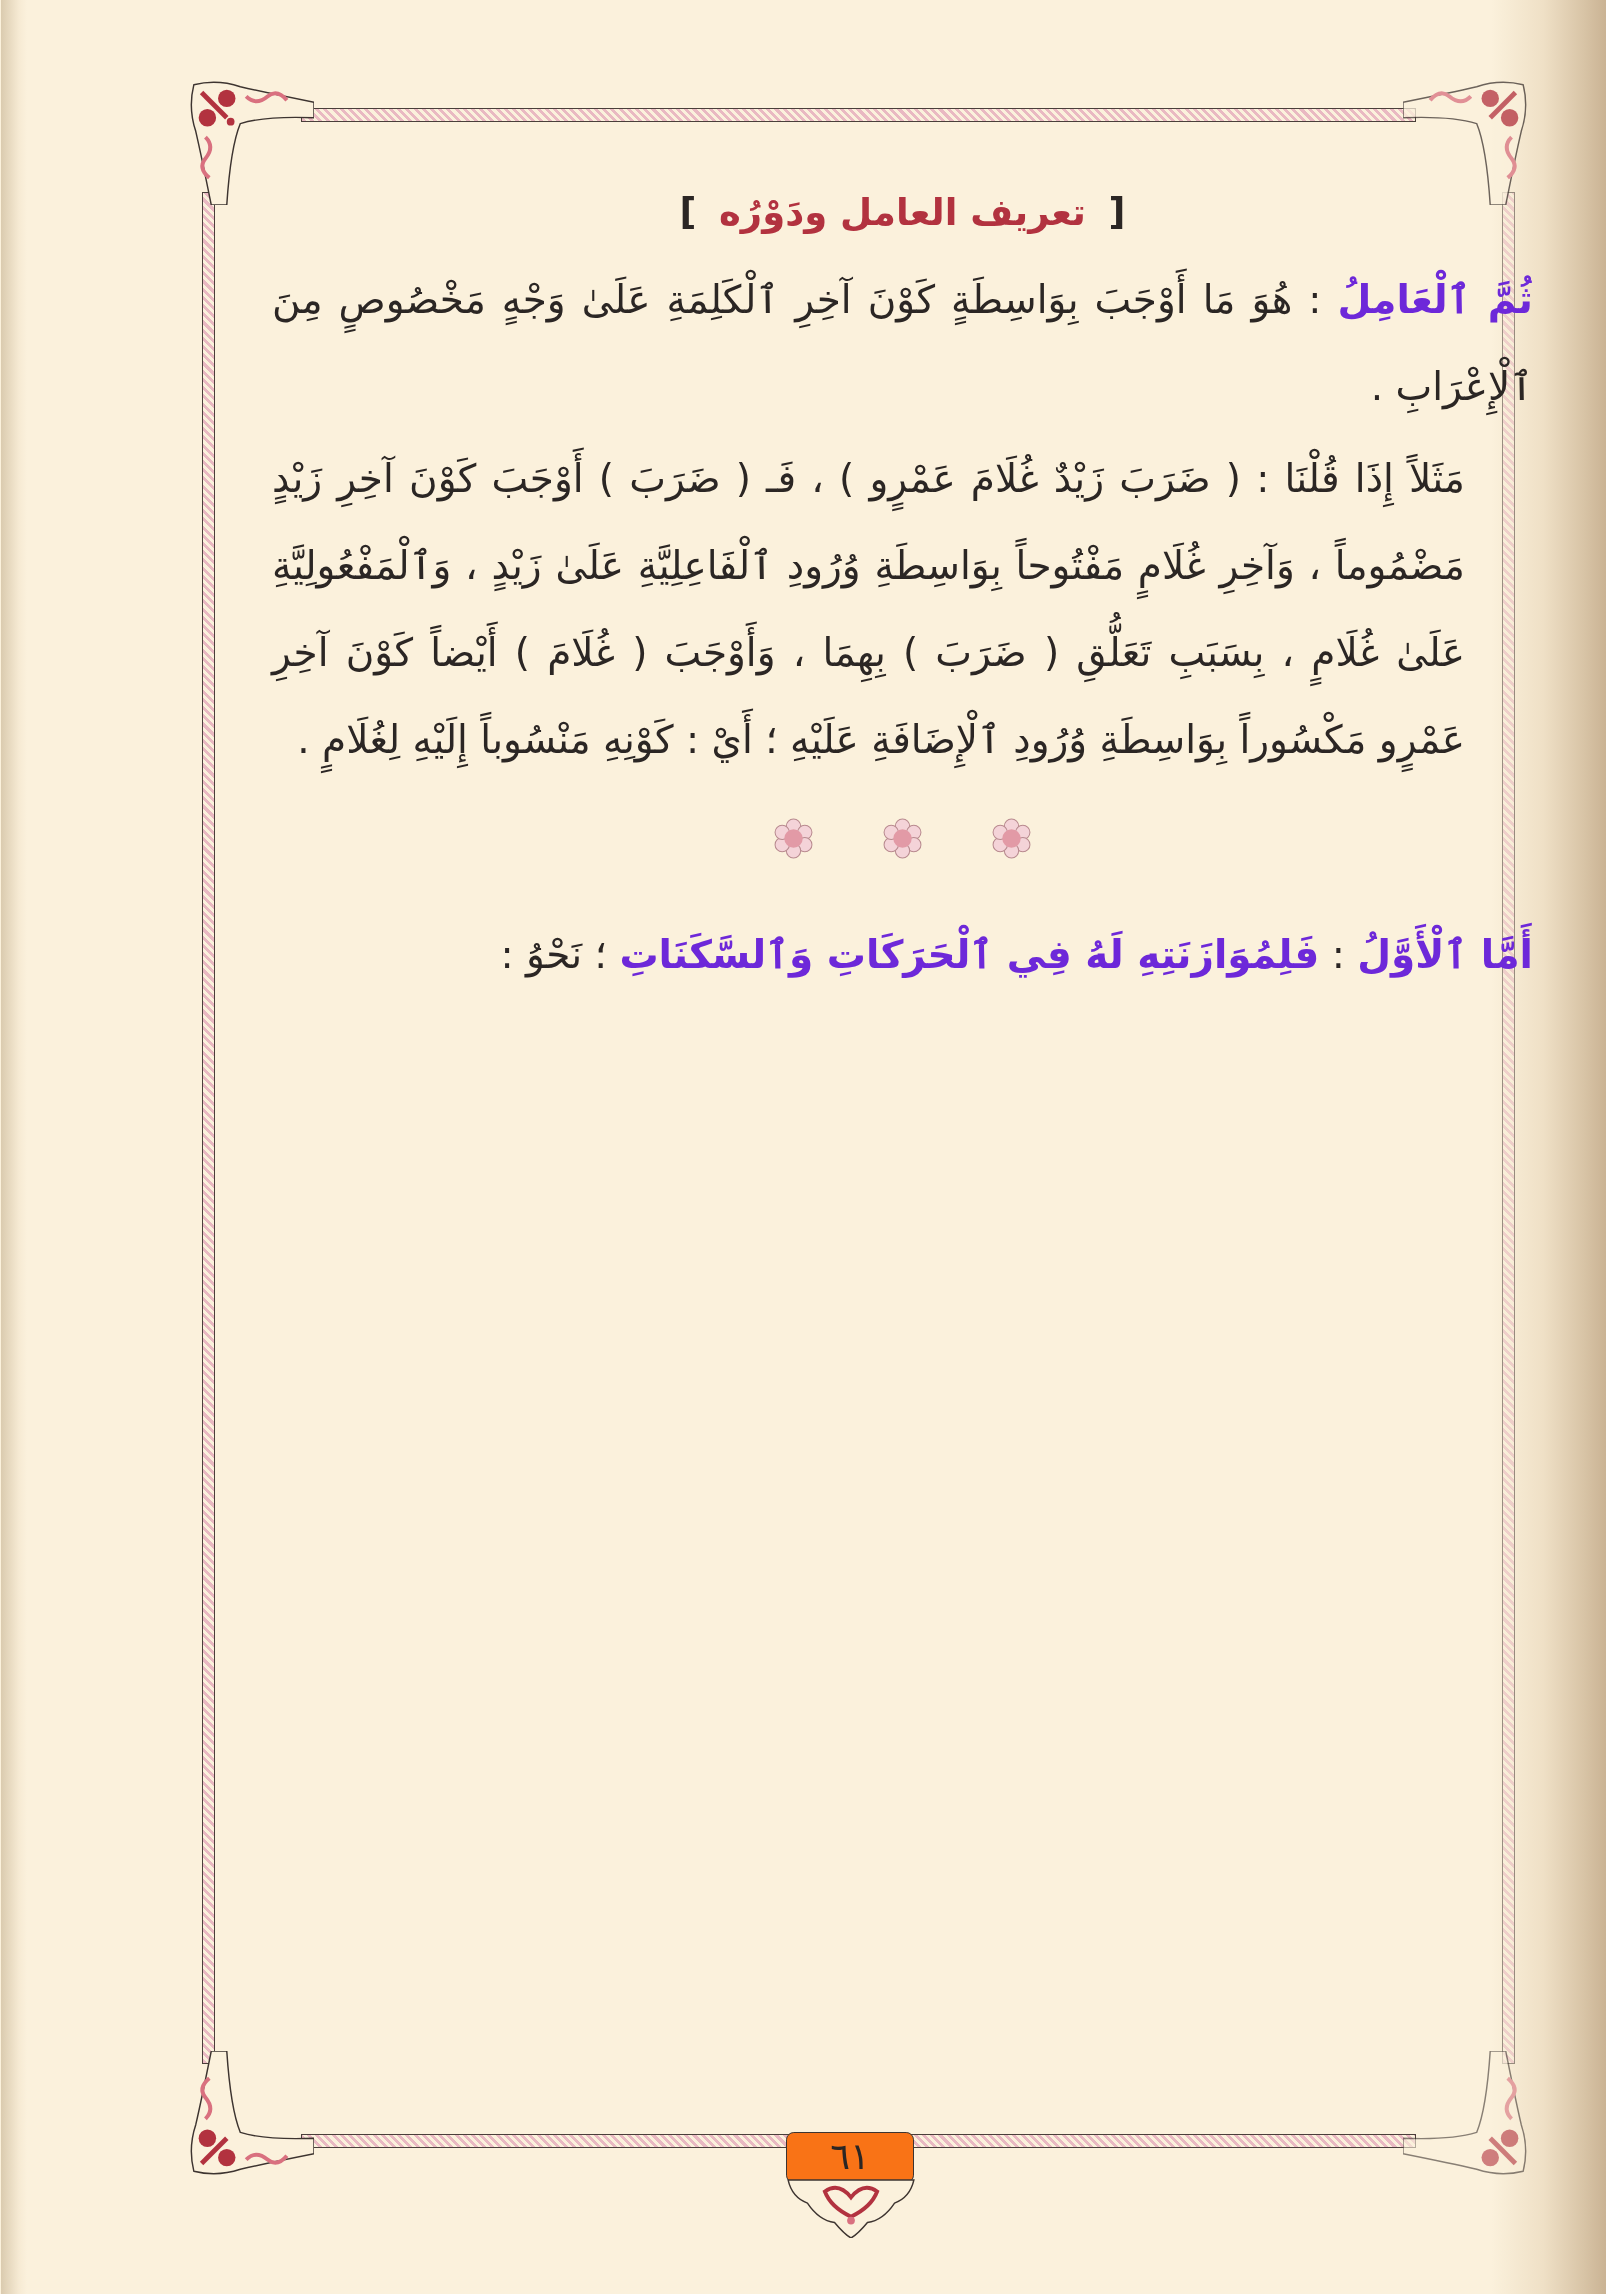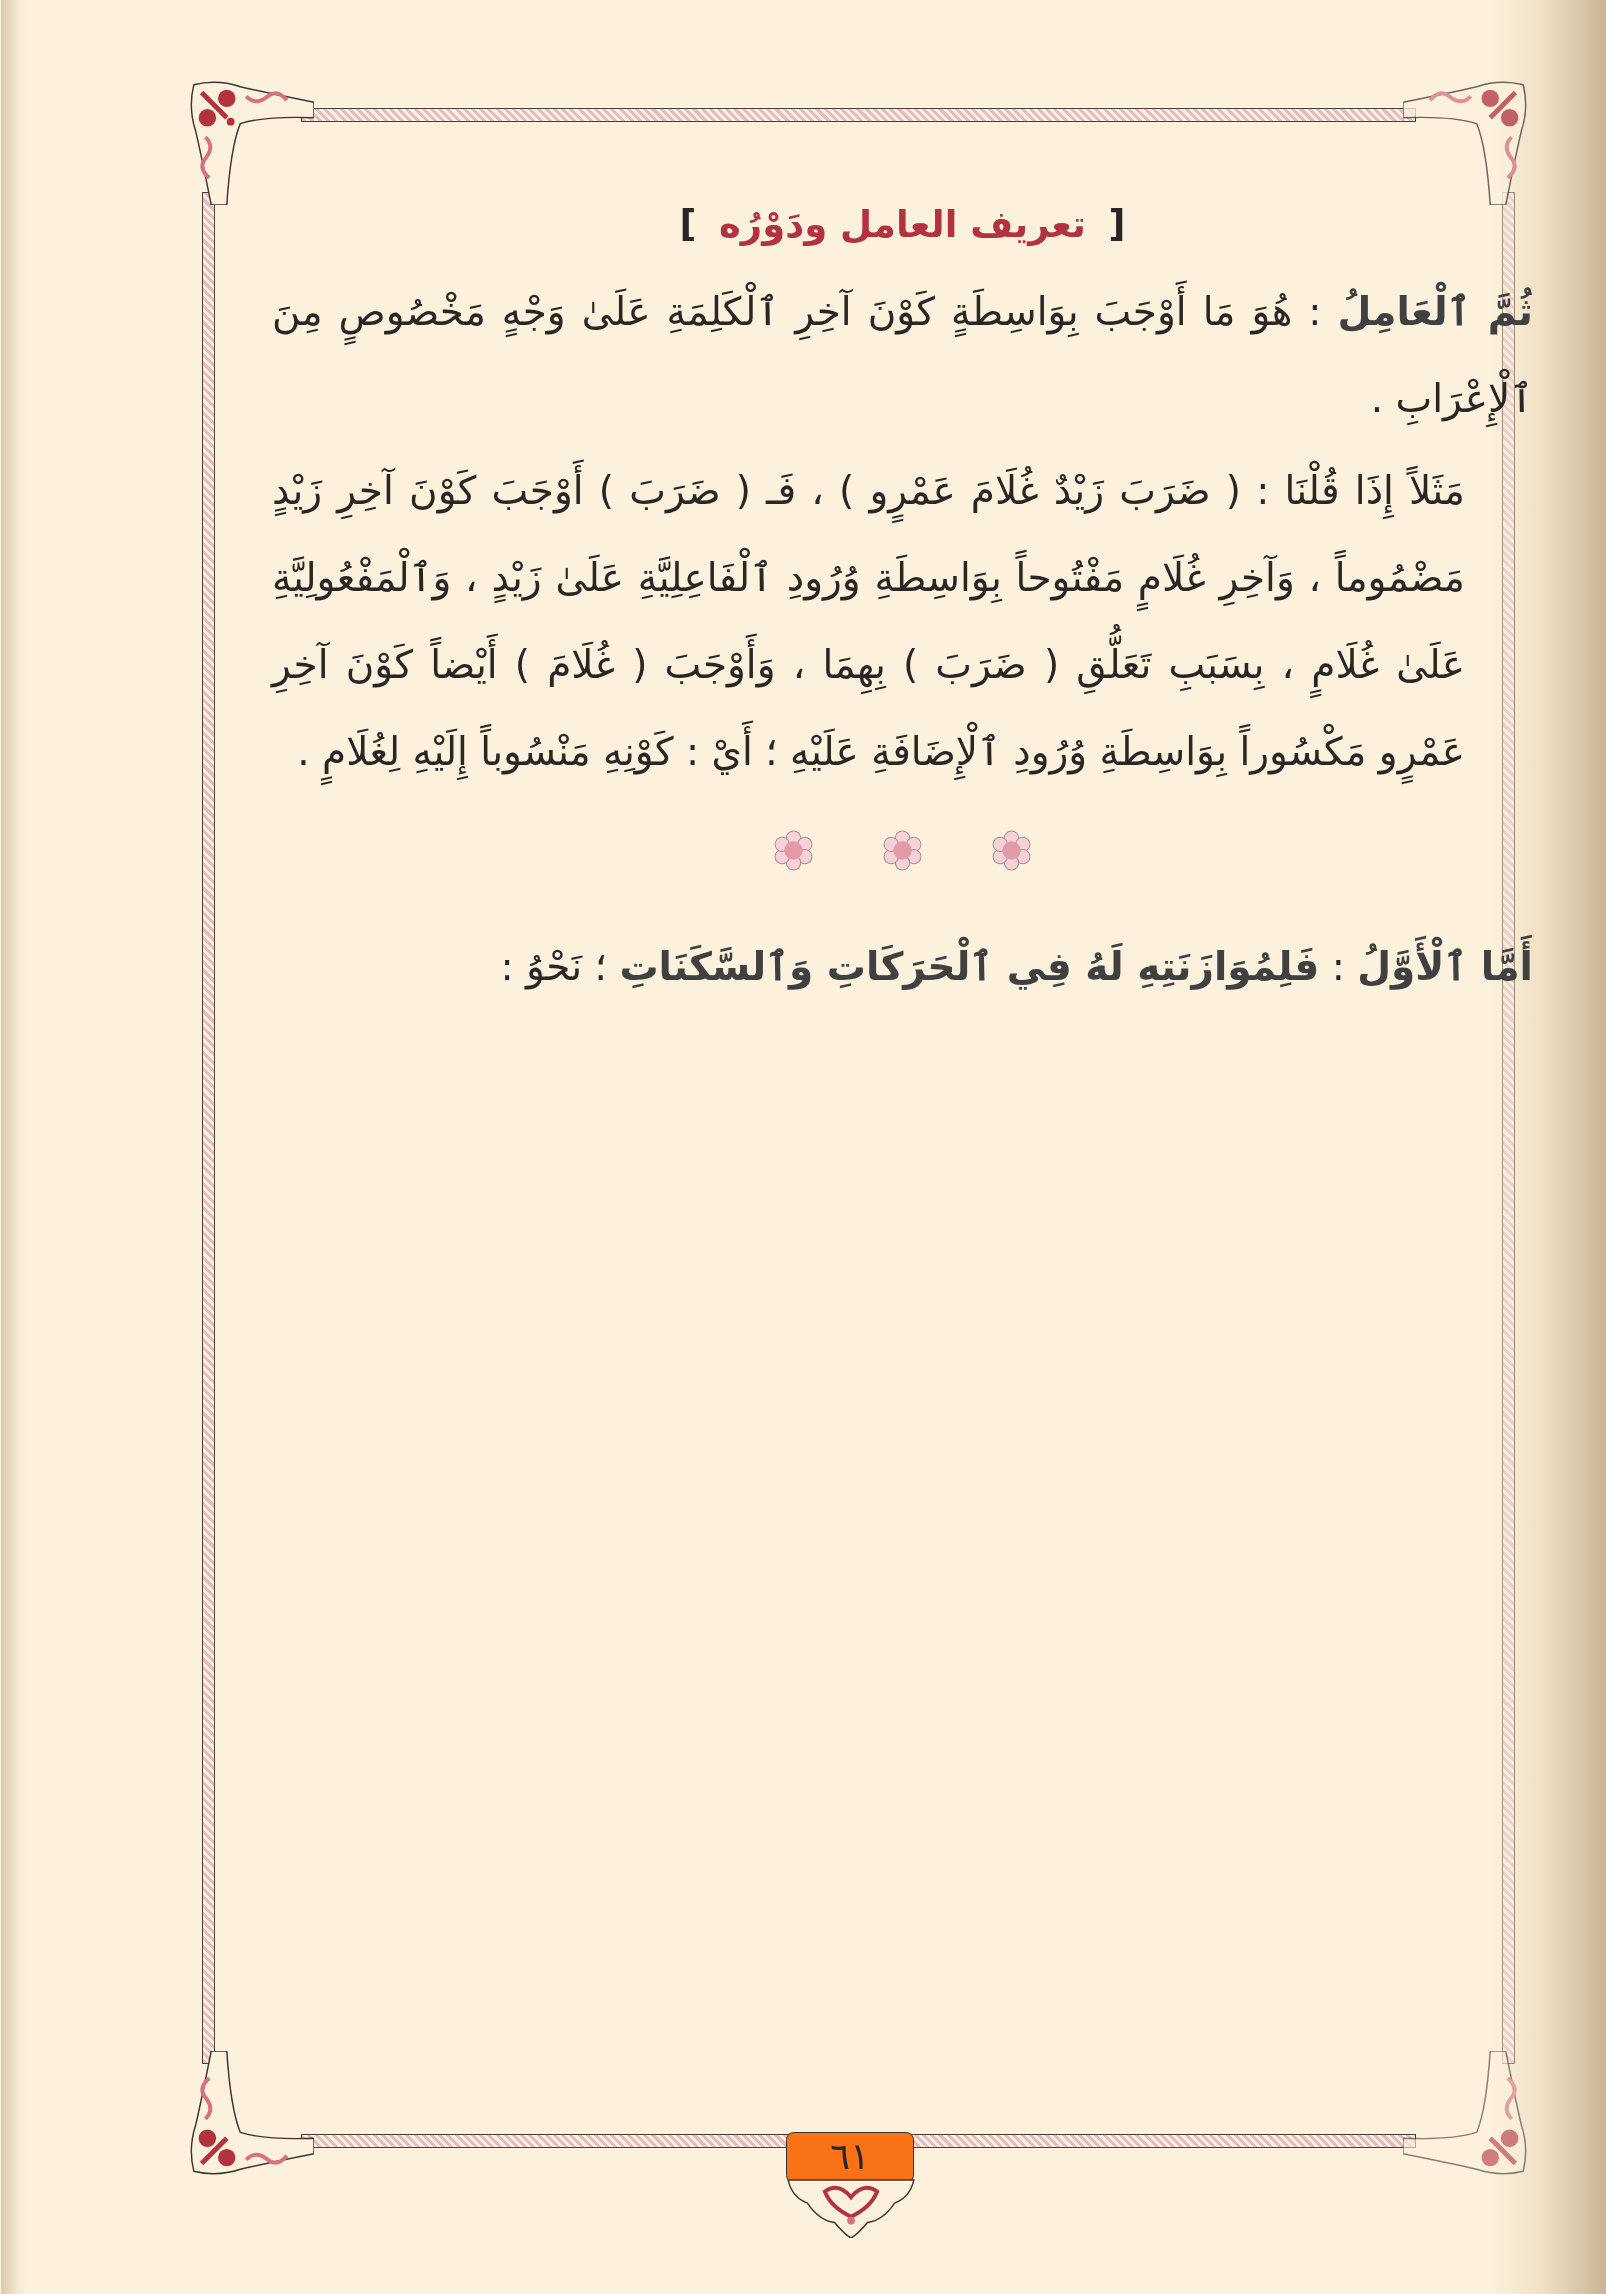--- a/index.html
+++ b/index.html
@@ -44,39 +44,39 @@
       width: 126px; height: 126px;
     }
     .corner svg { width: 100%; height: 100%; display: block; }
     .corner-tl { left: -5.8px; top: -5.8px; }
     .corner-tr { right: -5.8px; top: -5.8px; transform: scaleX(-1); opacity: .75; }
     .corner-bl { left: -5.8px; bottom: -5.8px; transform: scaleY(-1); }
     .corner-br { right: -5.8px; bottom: -5.8px; transform: scale(-1,-1); opacity: .6; }
 
     .content {
       position: absolute;
-      left: 272px; top: 196px;
+      left: 272px; top: 184px;
       width: 1261px;
       direction: rtl;
       text-align: right;
       font-family: "DejaVu Sans", sans-serif;
       font-size: 39px;
       line-height: 87px;
     }
     .heading {
       text-align: center;
       font-size: 37px;
       font-weight: bold;
       line-height: 58px;
       margin-bottom: 13.6px;
     }
     .heading .bracket { color: #2b2624; padding: 0 9.7px; }
     .heading .title { color: #b2323f; }
     .para { margin: 0 0 5.8px 0; text-align: justify; text-align-last: right; }
-    .red { color: #404040; font-weight: bold; }
+    .red { color: #6d28d9; font-weight: bold; }
     .dark { color: #2b2624; }
     .para.indent { padding-right: 68px; }
 
     .divider {
       display: flex; justify-content: center; gap: 68px;
       margin: 35px 0 52px 0;
     }
     .flower { width: 41px; height: 41px; }
 
     .page-number-box {

